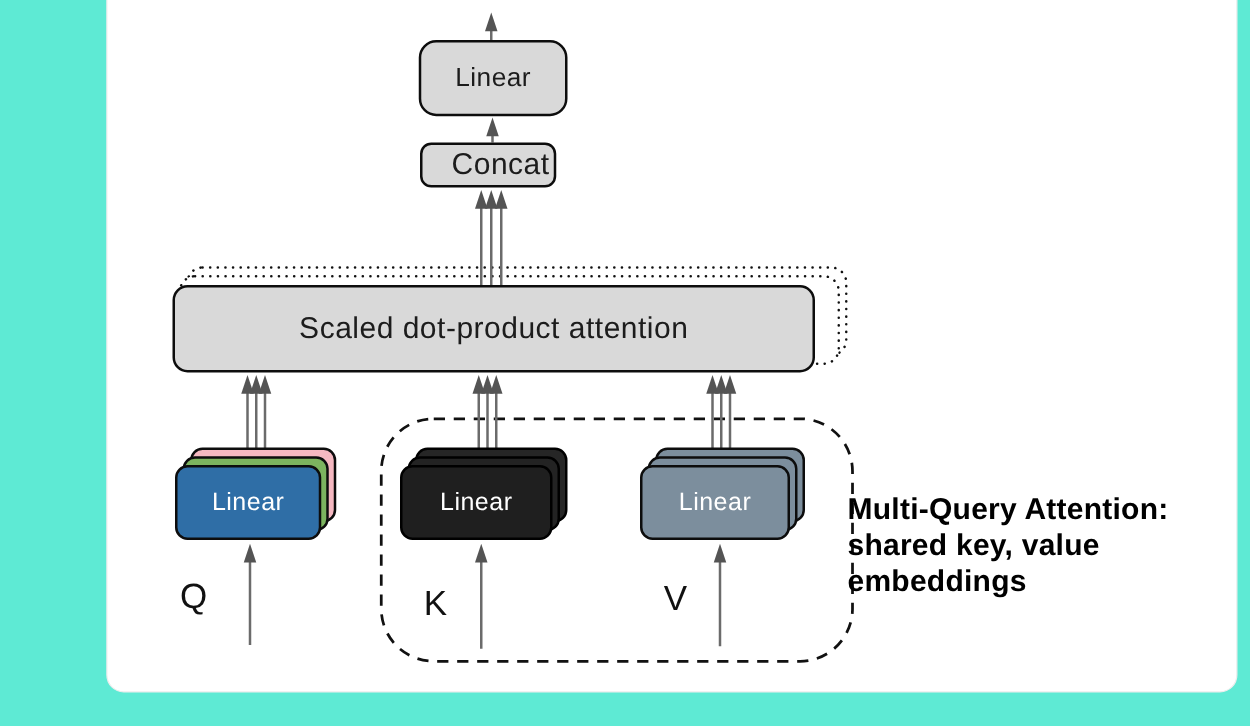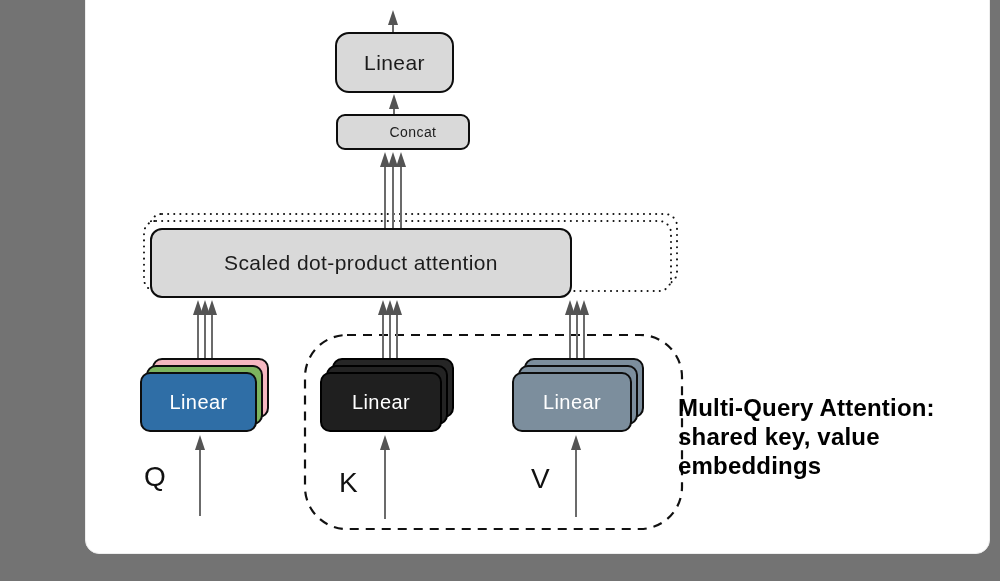--- a/index.html
+++ b/index.html
@@ -1,32 +1,32 @@
 <!DOCTYPE html>
 <html><head>
 <meta charset="utf-8">
 <style>
   html,body{margin:0;padding:0;background:#fff;}
   #stage{
-    position:relative;width:1000px;height:581px;overflow:hidden;background:#737373;
+    position:relative;width:1000px;height:581px;overflow:hidden;background:#5eead4;
     font-family:"Liberation Sans",sans-serif;color:#1c1c1c;
   }
   .panel{
     position:absolute;left:85px;top:-22px;width:903px;height:574px;
     background:#fff;border:1.5px solid #ededed;border-radius:14px;
   }
   svg.layer{position:absolute;left:0;top:0;z-index:1;}
   .box{
     position:absolute;z-index:2;display:flex;align-items:center;justify-content:center;
     border:2px solid #0d0d0d;box-sizing:border-box;letter-spacing:.4px;
   }
   .gray{background:#d9d9d9;}
-  .attention{left:150px;top:228px;width:422px;height:70px;border-radius:12px;font-size:21px;}
+  .attention{left:138px;top:228px;width:514px;height:70px;border-radius:12px;font-size:24px;}
   .linear-top{left:335px;top:32px;width:119px;height:61px;border-radius:14px;font-size:21px;}
-  .concat{left:336px;top:114px;width:134px;height:36px;border-radius:9px;font-size:14px;padding-left:20px;}
+  .concat{left:336px;top:114px;width:109px;height:36px;border-radius:9px;font-size:24px;padding-left:20px;}
   .stack-layer{
     position:absolute;z-index:2;width:117px;height:60px;border:2px solid #0d0d0d;
     border-radius:10px;box-sizing:border-box;
   }
   .stack-front{
     position:absolute;z-index:3;width:117px;height:60px;border:2px solid #0d0d0d;
     border-radius:10px;box-sizing:border-box;display:flex;align-items:center;justify-content:center;
     color:#fff;font-size:20px;letter-spacing:.4px;
   }
   .pink{left:152px;top:358px;background:#f5b8c1;}

